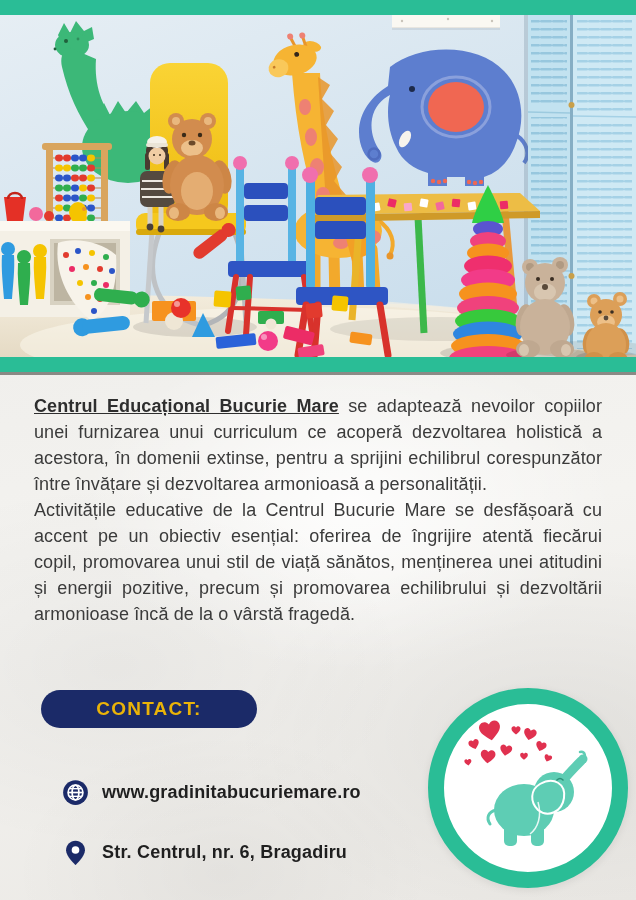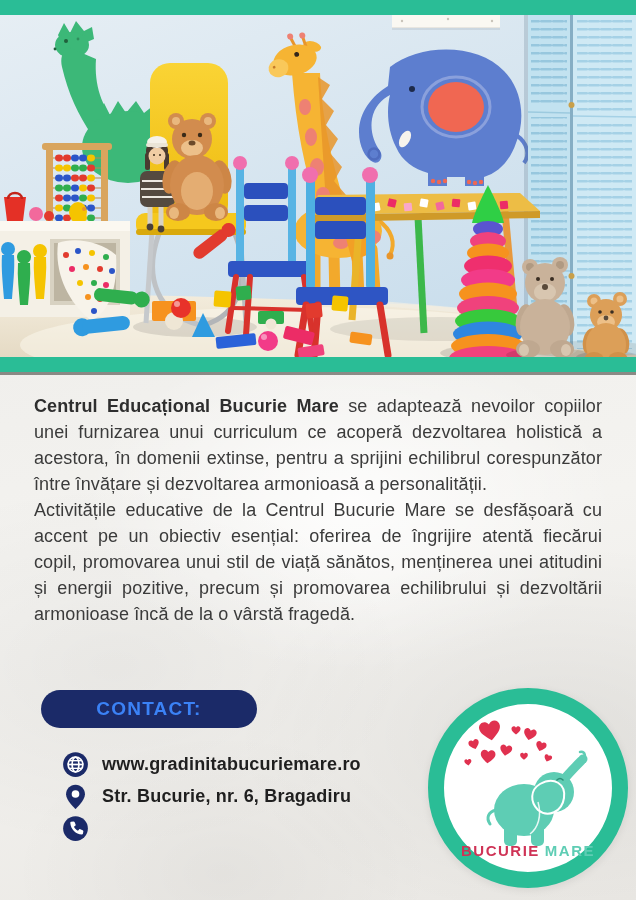--- a/index.html
+++ b/index.html
@@ -14,28 +14,28 @@
   }
   .photo-band{position:absolute;left:0;top:0;width:636px;}
   .teal-bar{width:636px;height:15px;background:#2abd96;}
   .teal-bar.bottom{box-shadow:0 3px 0 rgba(52,52,48,.55);}
   .scene{display:block;}
   .body-text{
     position:absolute;left:34px;top:393px;width:568px;
     font-size:18px;line-height:26px;color:#3b3b3b;text-align:justify;letter-spacing:.1px;
   }
   .body-text p{margin:0;}
-  .body-text .lead{font-weight:700;color:#2e2e2e;}
+  .body-text .lead{font-weight:700;color:#2e2e2e;text-decoration:underline;}
   .contact-pill{
     position:absolute;left:41px;top:690px;width:216px;height:38px;border-radius:19px;
-    background:#1b2a68;color:#3b82f6;font-weight:700;font-size:19px;letter-spacing:1.2px;
+    background:#1b2a68;color:#eab308;font-weight:700;font-size:19px;letter-spacing:1.2px;
     display:flex;align-items:center;justify-content:center;
   }
   .contact-rows{position:absolute;left:62px;top:748px;width:340px;}
-  .contact-row{display:flex;align-items:center;height:32px;margin-bottom:0;}
+  .contact-row{display:flex;align-items:center;height:32px;margin-bottom:0;margin-top:28px;}
   .contact-row .cicon{width:27px;height:27px;flex:0 0 27px;margin-right:13px;display:flex;align-items:center;justify-content:center;}
   .contact-row .ctext{font-size:18px;font-weight:700;color:#1f1f1f;letter-spacing:.2px;white-space:nowrap;}
   .logo{
     position:absolute;left:428px;top:688px;width:200px;height:200px;border-radius:50%;
     background:#ffffff;border:16px solid #2abd96;box-sizing:border-box;
     box-shadow:0 2px 8px rgba(0,0,0,0.08);
   }
   .logo svg{position:absolute;left:0;top:0;}
   .logo-wordmark{
     position:absolute;left:0;top:138px;width:168px;text-align:center;
@@ -481,21 +481,21 @@
       </span>
       <span class="ctext">www.gradinitabucuriemare.ro</span>
     </div>
     <div class="contact-row">
       <span class="cicon">
         <svg width="27" height="27" viewBox="0 0 24 24">
           <path d="M12,1.5 C7.2,1.5 3.6,5.3 3.6,9.9 C3.6,15.8 12,23 12,23 C12,23 20.4,15.8 20.4,9.9 C20.4,5.3 16.8,1.5 12,1.5 Z" fill="#1b2a68"></path>
           <circle cx="12" cy="9.8" r="3.4" fill="#ffffff"></circle>
         </svg>
       </span>
-      <span class="ctext">Str. Bucurie, nr. 6, Bragadiru</span>
+      <span class="ctext">Str. Centrul, nr. 6, Bragadiru</span>
     </div>
     <div class="contact-row">
       <span class="cicon">
         <svg width="27" height="27" viewBox="0 0 24 24">
           <circle cx="12" cy="12" r="11" fill="#1b2a68"></circle>
           <path d="M8.1,6.1 l2.0,-0.4 c0.45,-0.09 0.9,0.18 1.08,0.62 l0.9,2.1 c0.18,0.37 0.09,0.82 -0.27,1.1 l-1.2,1.0 c0.72,1.55 2.0,2.83 3.55,3.55 l1.0,-1.2 c0.28,-0.36 0.73,-0.45 1.1,-0.27 l2.1,0.9 c0.44,0.18 0.71,0.63 0.62,1.08 l-0.4,2.0 c-0.09,0.45 -0.45,0.73 -0.9,0.73 C12.2,17.0 7.8,12.6 7.37,7.0 C7.37,6.55 7.65,6.19 8.1,6.1 Z" fill="#ffffff"></path>
         </svg>
       </span>
     </div>
   </div>
@@ -524,18 +524,15 @@
         <ellipse cx="80" cy="106" rx="30" ry="26" fill="#5ecdb4"></ellipse>
         <circle cx="110" cy="88" r="20" fill="#5ecdb4"></circle>
         <path d="M116,80 C124,70 130,64 137,57" stroke="#5ecdb4" stroke-width="9" fill="none" stroke-linecap="round"></path>
         <circle cx="139" cy="55" r="4.5" fill="#5ecdb4"></circle>
         <path d="M138,57 C143,53 141,47 136,48" stroke="#5ecdb4" stroke-width="2.5" fill="none" stroke-linecap="round"></path>
         <path d="M96,80 C110,72 122,80 120,94 C118,108 104,114 94,106 C86,98 86,86 96,80 Z" fill="#5ecdb4" stroke="#ffffff" stroke-width="2"></path>
         <path d="M113,76 q3,-3 6,0" stroke="#2e8f77" stroke-width="1.6" fill="none" stroke-linecap="round"></path>
         <path d="M94,98 C98,112 94,124 86,130" stroke="#ffffff" stroke-width="1.5" fill="none" opacity="0.85"></path>
       </g>
     </svg>
-    <div class="logo-wordmark">
-      <span class="logo-word1">Bucurie</span><span class="logo-word2">Mare</span>
-    </div>
   </div>
 
 </div>
 
 </body></html>

